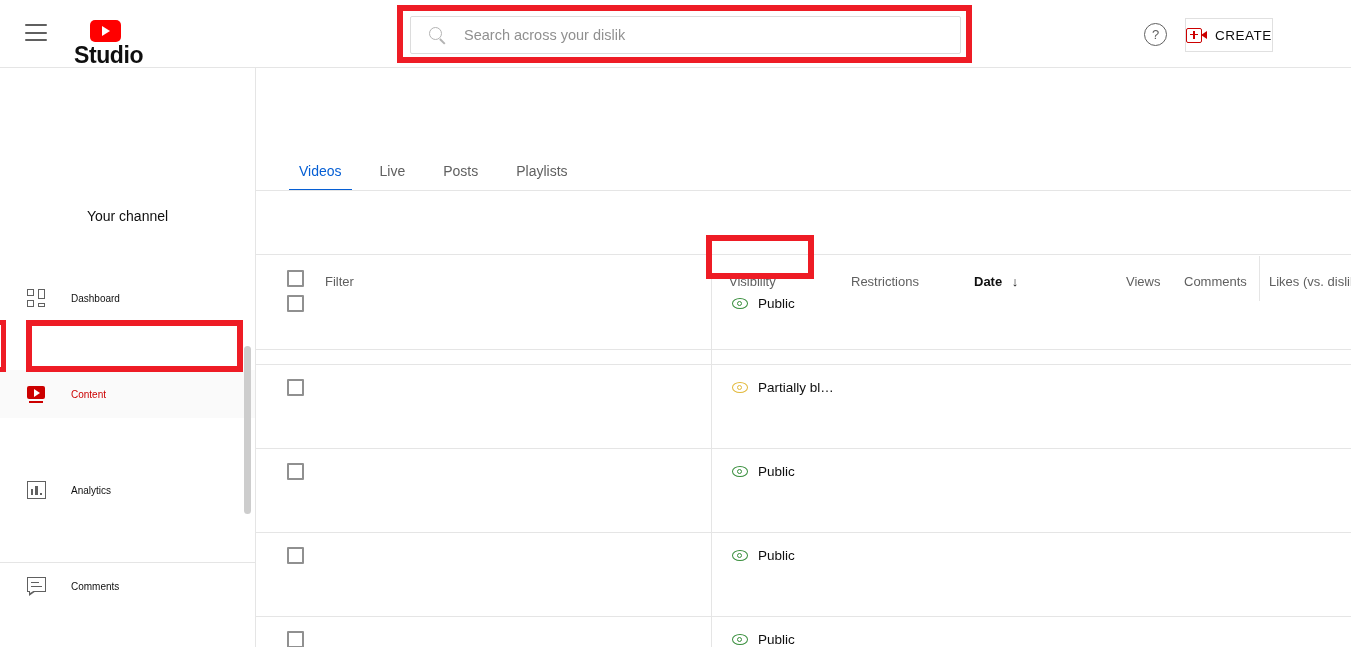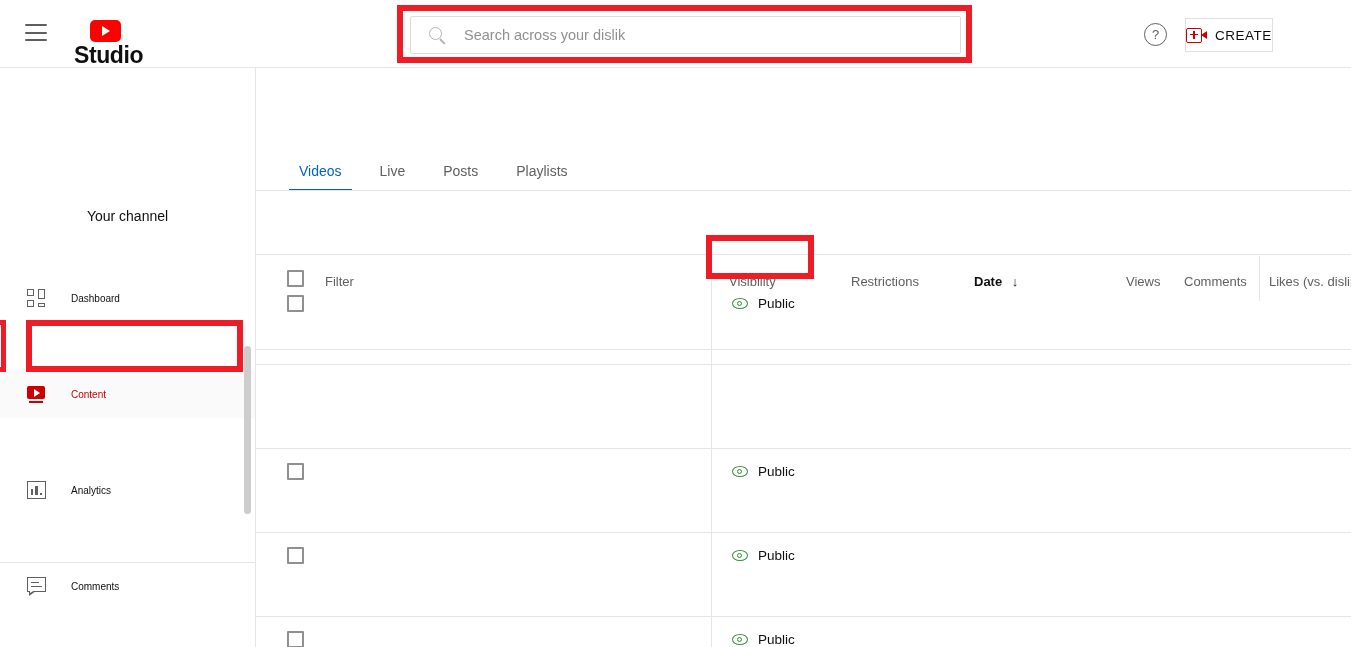--- a/index.html
+++ b/index.html
@@ -332,20 +332,30 @@
       <div class="vis-cell">
         <div class="eye" style="color:#388e3c;">
           <div class="outer"></div>
             <div class="pupil"></div>
         </div>
         <div class="vis-label">Public</div>
       </div>
     </div>
     <div class="row-line" style="top:296px;"></div>
 
+    <div class="row" style="top:297px;">
+      <div class="row-check"></div>
+      <div class="vis-cell">
+        <div class="eye" style="color:#e2b93b;">
+          <div class="outer"></div>
+            <div class="pupil"></div>
+        </div>
+        <div class="vis-label">Partially bl…</div>
+      </div>
+    </div>
     <div class="row-line" style="top:380px;"></div>
 
     <div class="row" style="top:381px;">
       <div class="row-check"></div>
       <div class="vis-cell">
         <div class="eye" style="color:#388e3c;">
           <div class="outer"></div>
             <div class="pupil"></div>
         </div>
         <div class="vis-label">Public</div>

